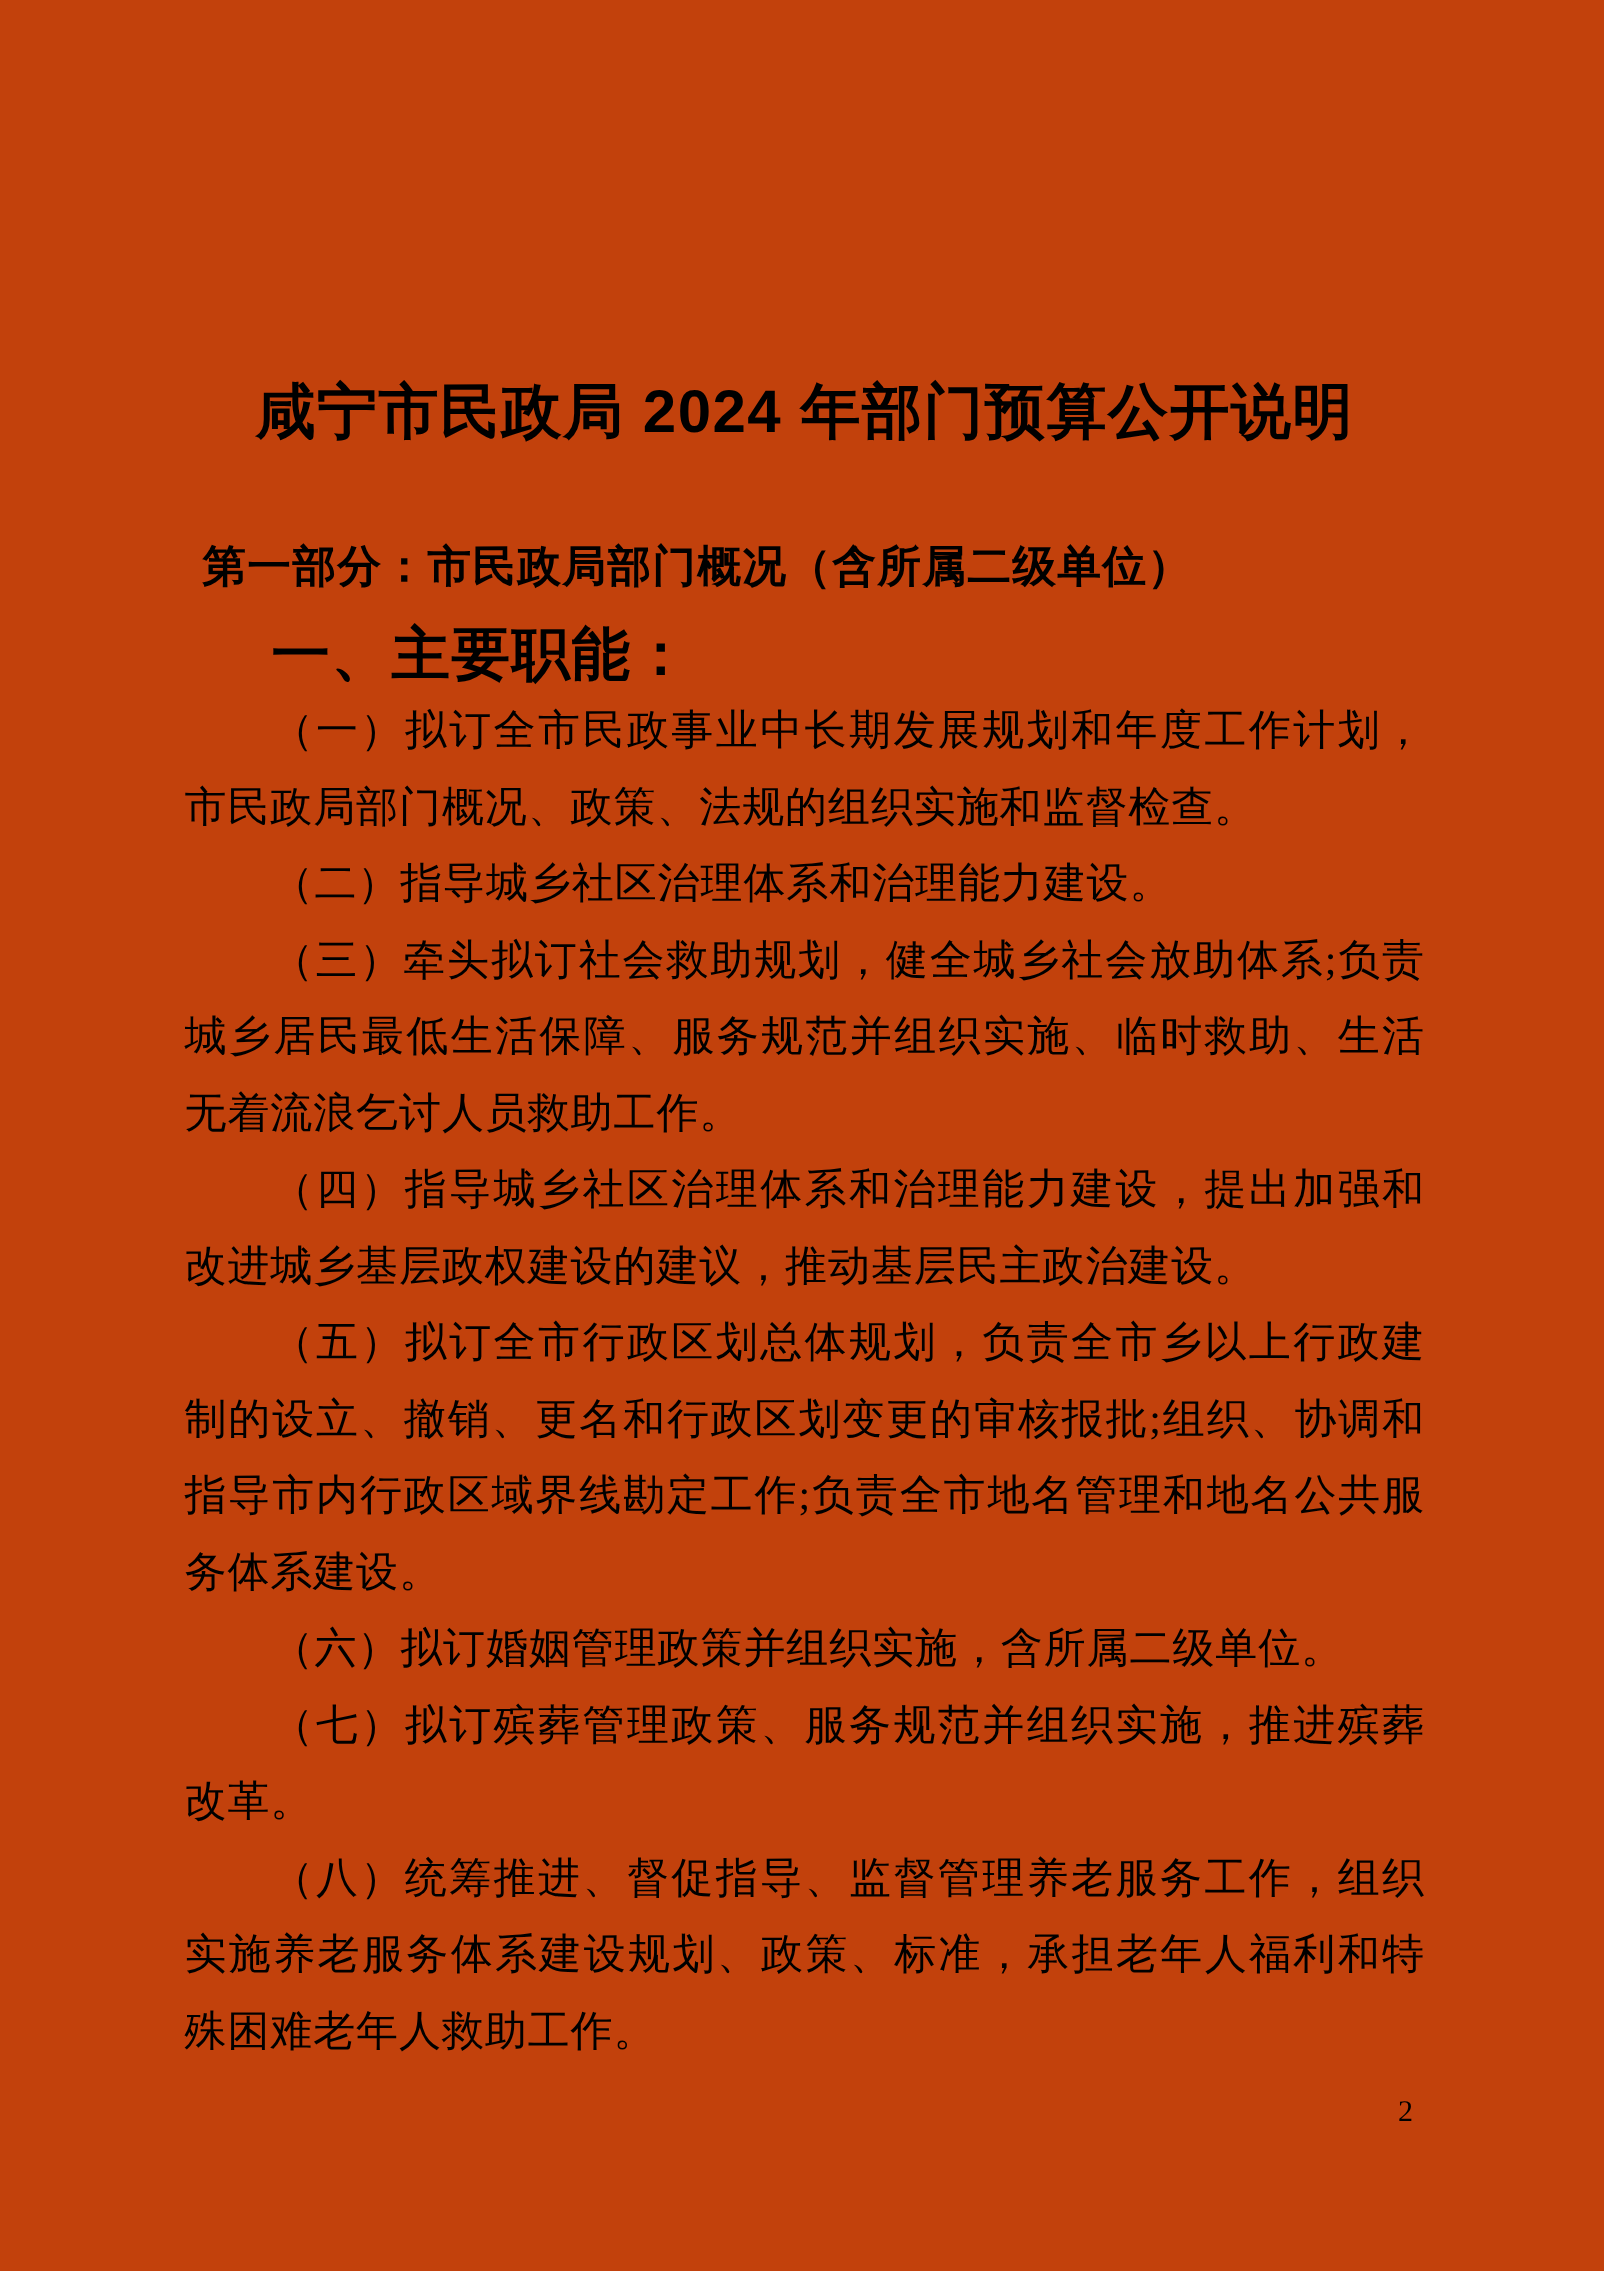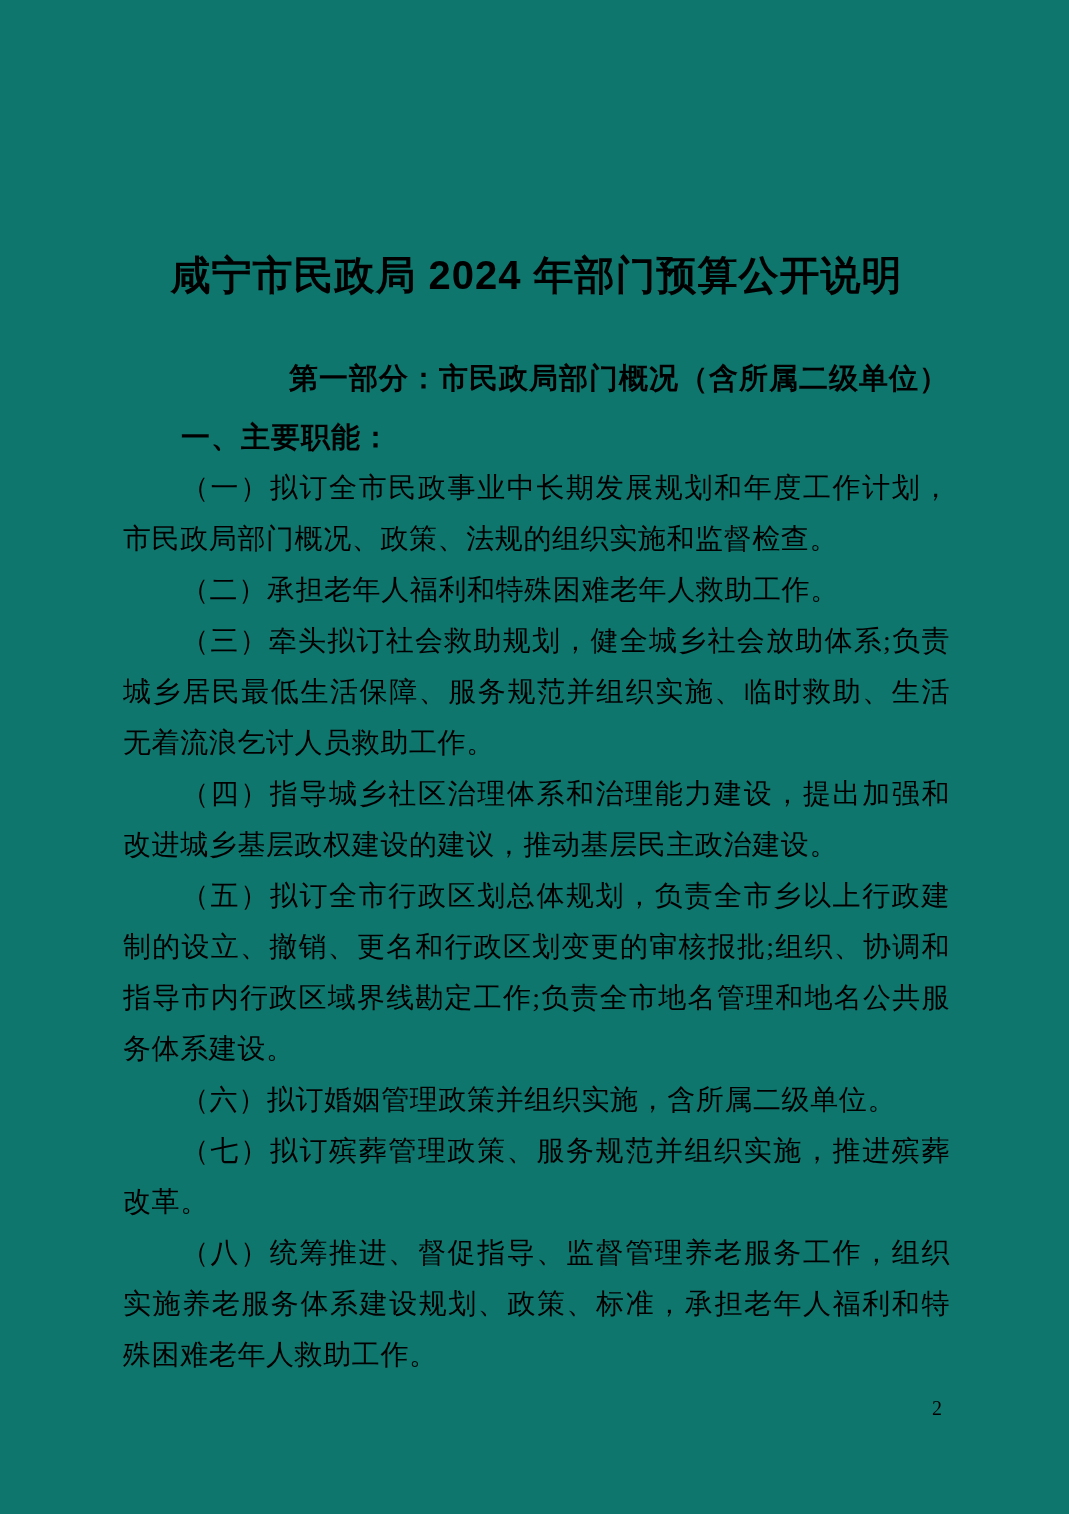--- a/index.html
+++ b/index.html
@@ -4,21 +4,21 @@
 <style>
   html, body {
     margin: 0;
     padding: 0;
     background: #ffffff;
   }
   .page {
     position: relative;
     width: 1069px;
     height: 1514px;
-    background: #0f766e;
+    background: #c2410c;
     color: #000000;
     font-family: "Liberation Serif", serif;
     overflow: hidden;
   }
   .content {
     position: absolute;
     left: 123px;
     top: 0;
     width: 827px;
   }
@@ -27,33 +27,33 @@
     margin-top: 250px;
     font-family: "Liberation Sans", sans-serif;
     font-size: 40px;
     line-height: 50px;
     font-weight: 900;
     text-align: center;
     letter-spacing: 1px;
     white-space: nowrap;
   }
   .part-heading {
-    margin: 1px;
+    margin: 12px;
     margin-top: 60px;
     font-size: 29px;
     line-height: 36px;
     font-weight: bold;
-    text-align: right;
+    text-align: left;
     letter-spacing: 1px;
     white-space: nowrap;
   }
   .section-heading {
     margin: 0;
     margin-top: 16px;
-    font-size: 29px;
+    font-size: 39px;
     line-height: 50px;
     font-weight: bold;
     text-indent: 58px;
     letter-spacing: 1px;
   }
   .body-para {
     margin: 0;
     font-size: 28px;
     line-height: 51px;
     letter-spacing: 0.6px;
@@ -73,21 +73,21 @@
 </style>
 </head>
 <body>
 
 <div class="page">
   <div class="content">
     <h1 class="doc-title">咸宁市民政局 2024 年部门预算公开说明</h1>
     <h2 class="part-heading">第一部分：市民政局部门概况（含所属二级单位）</h2>
     <h3 class="section-heading">一、主要职能：</h3>
     <p class="body-para">（一）拟订全市民政事业中长期发展规划和年度工作计划，市民政局部门概况、政策、法规的组织实施和监督检查。</p>
-    <p class="body-para">（二）承担老年人福利和特殊困难老年人救助工作。</p>
+    <p class="body-para">（二）指导城乡社区治理体系和治理能力建设。</p>
     <p class="body-para">（三）牵头拟订社会救助规划，健全城乡社会放助体系;负责城乡居民最低生活保障、服务规范并组织实施、临时救助、生活无着流浪乞讨人员救助工作。</p>
     <p class="body-para">（四）指导城乡社区治理体系和治理能力建设，提出加强和改进城乡基层政权建设的建议，推动基层民主政治建设。</p>
     <p class="body-para">（五）拟订全市行政区划总体规划，负责全市乡以上行政建制的设立、撤销、更名和行政区划变更的审核报批;组织、协调和指导市内行政区域界线勘定工作;负责全市地名管理和地名公共服务体系建设。</p>
     <p class="body-para">（六）拟订婚姻管理政策并组织实施，含所属二级单位。</p>
     <p class="body-para">（七）拟订殡葬管理政策、服务规范并组织实施，推进殡葬改革。</p>
     <p class="body-para">（八）统筹推进、督促指导、监督管理养老服务工作，组织实施养老服务体系建设规划、政策、标准，承担老年人福利和特殊困难老年人救助工作。</p>
   </div>
   <span class="page-number">2</span>
 </div>
 

